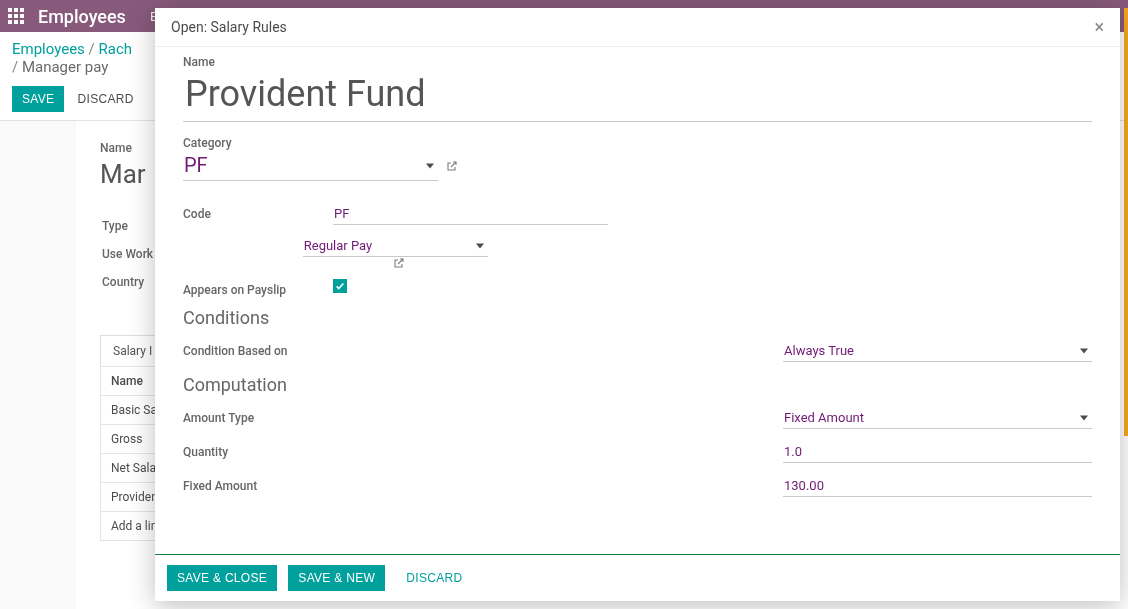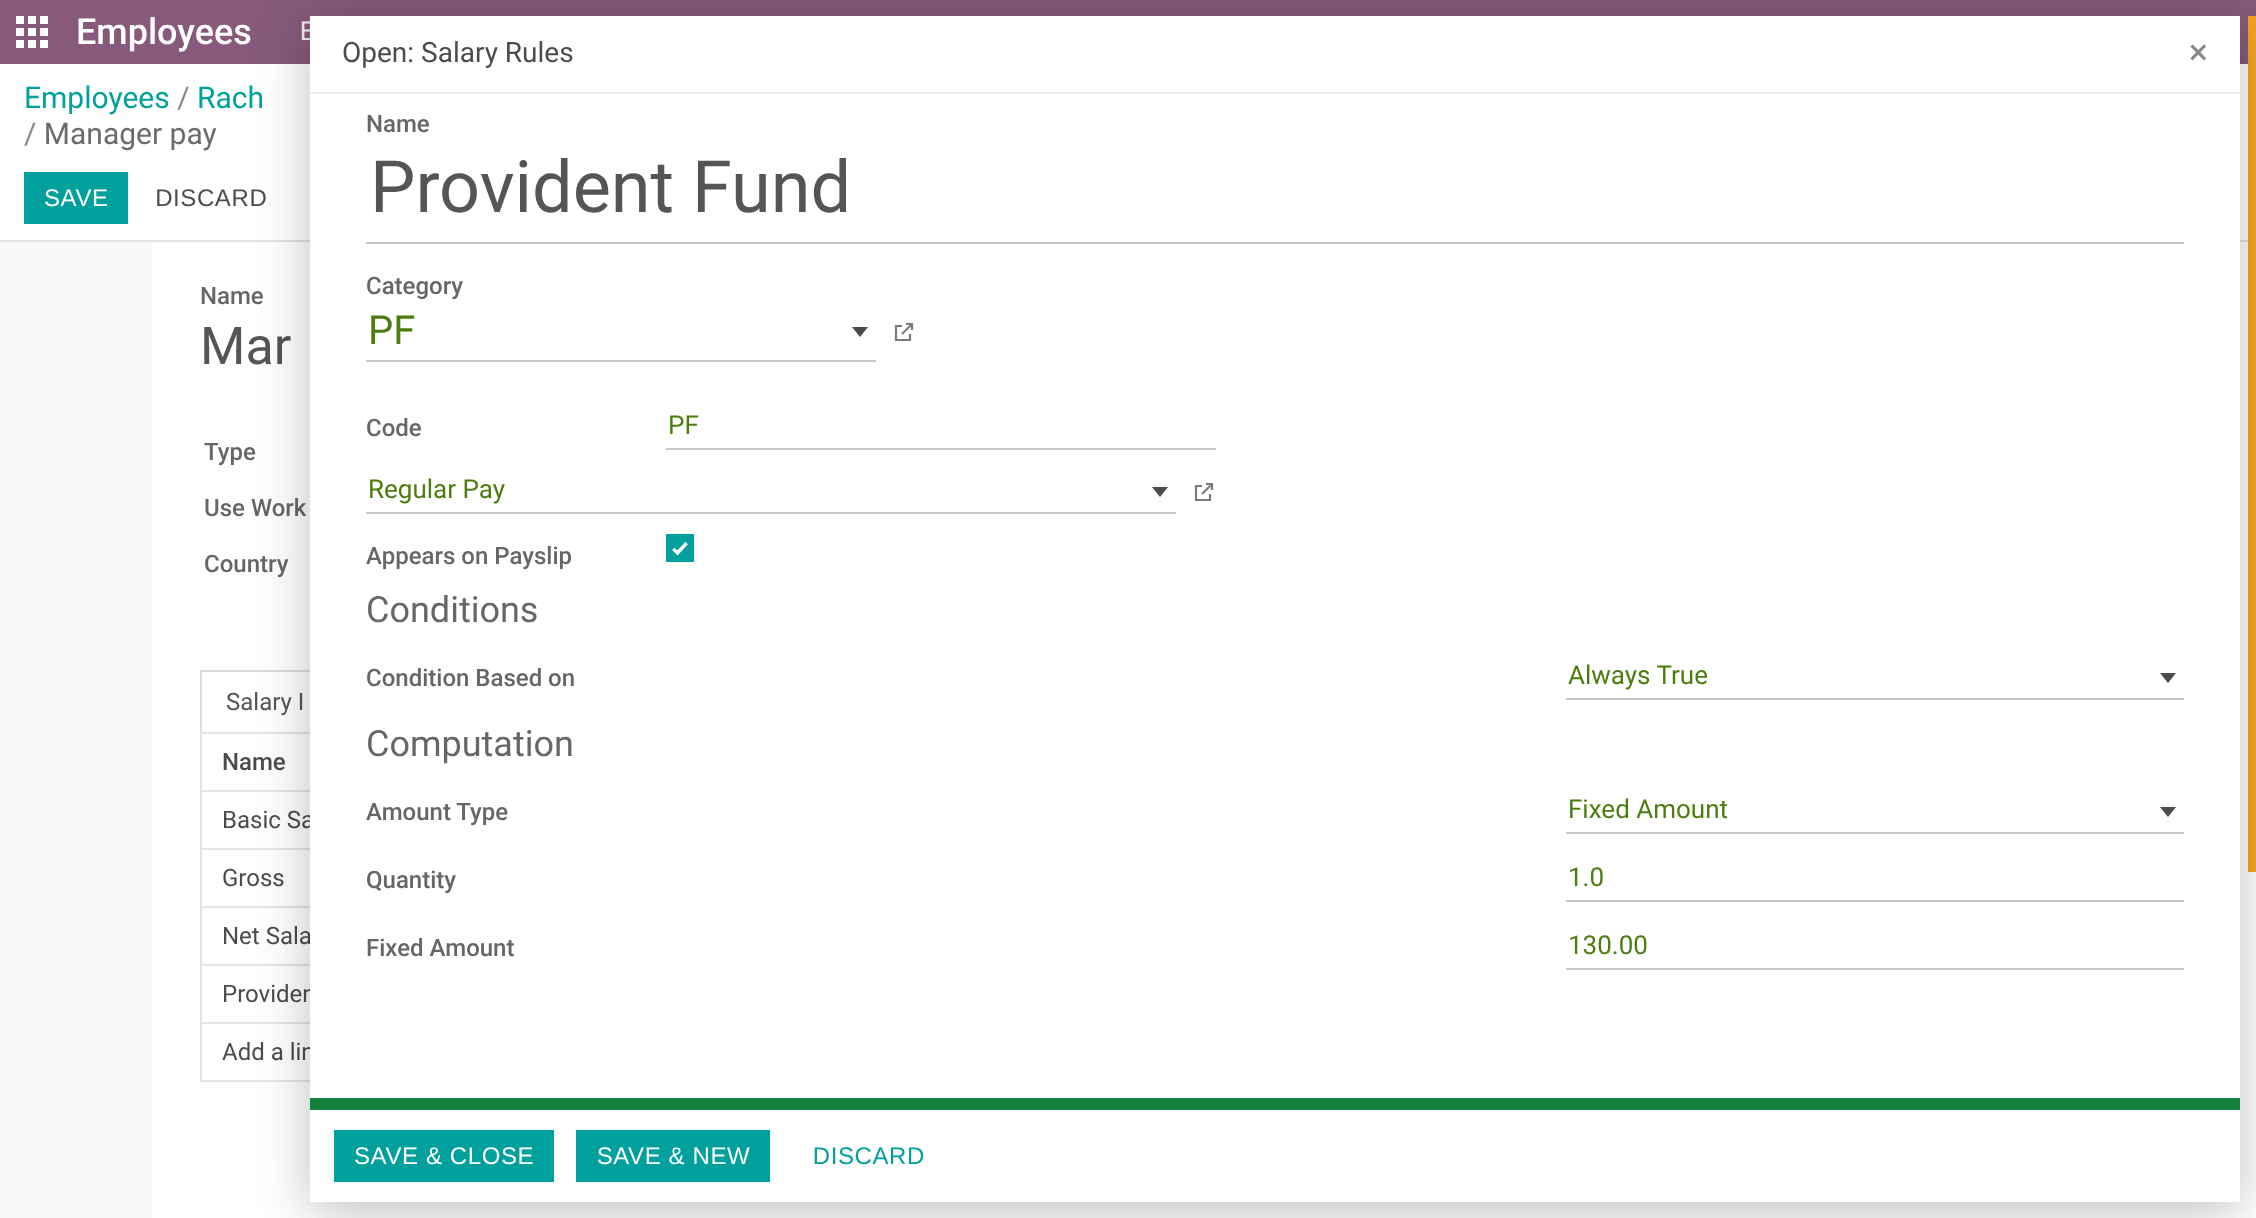--- a/index.html
+++ b/index.html
@@ -38,30 +38,30 @@
   .bg-table th { color:#4c4c4c; font-weight:500; }
   .addline { color:#00a09d; cursor:pointer; }
 
   
   .modal-backdrop { position:absolute; inset:0; background:transparent; }
   .modal { position:absolute; top:8px; left:155px; right:8px; bottom:8px; background:#fff; box-shadow:0 5px 25px rgba(0,0,0,.25); display:flex; flex-direction:column; }
   .modal-header { padding:10px 16px; font-size:14px; color:#4c4c4c; display:flex; align-items:center; border-bottom:1px solid #eee;}
   .modal-header .title { flex:1; }
   .modal-header .close { cursor:pointer; color:#888; font-size:18px; line-height:1; }
   .modal-body { flex:1; overflow-y:auto; padding: 8px 28px 18px 28px; position:relative; }
-  .modal-footer { border-top:6px solid #15803d; padding:10px 12px; }
+  .modal-footer { border-top:1px solid #15803d; padding:10px 12px; }
 
   
   .form-label { color:#666; font-weight:500; font-size:12px; }
   .form-row { display:flex; align-items:flex-start; margin-bottom:10px; }
   .col-half { width:50%; display:flex; }
   .col-half .lbl { width:150px; padding-top:4px; }
   .col-half .ctl { flex:1; padding-right:30px; }
 
-  .input-underline { border:none; border-bottom:1px solid #c9c9c9; width:100%; font-size:13px; padding:3px 1px 3px 1px; outline:none; color:#4d7c0f; background:transparent; font-family:inherit;}
+  .input-underline { border:none; border-bottom:1px solid #c9c9c9; width:100%; font-size:13px; padding:3px 1px 3px 1px; outline:none; color:#701a75; background:transparent; font-family:inherit;}
   .input-big { font-size:36px; padding:4px 2px 6px 2px; color:#555; }
   .select-wrap { position:relative; display:flex; align-items:center; }
   .select-wrap .input-underline { padding-right:18px; }
   .caret { position:absolute; right:4px; top:50%; transform:translateY(-50%); pointer-events:none; }
   .caret::after{ content:""; display:block; width:0; height:0; border-left:4px solid transparent; border-right:4px solid transparent; border-top:5px solid #4c4c4c; }
   .ext-link { margin-left:8px; color:#7c7c7c; cursor:pointer; }
   .ext-link svg { width:12px; height:12px; display:block; }
 
   .chk { width:14px; height:14px; background:#00a09d; display:inline-flex; align-items:center; justify-content:center; cursor:pointer;}
   .chk svg { width:10px; height:10px; display:block; }
@@ -219,21 +219,21 @@
 
     <div class="form-row">
       <div class="col-half">
         <div class="lbl form-label">Code</div>
         <div class="ctl"><input class="input-underline" value="PF" style=""></div>
       </div>
     </div>
 
     <div class="form-row">
       <div class="col-half">
-        <div class="ctl" style="display:flex; align-items:center;">
+        <div class="ctl" style="display:flex; align-items:center;flex-direction:column;">
           <div class="select-wrap" style="flex:1;">
             <input class="input-underline" value="Regular Pay" style="">
             <span class="caret"></span>
           </div>
           <span class="ext-link">
             <svg viewBox="0 0 24 24" fill="none" stroke="#7c7c7c" stroke-width="2.2">
                 <path d="M14 4h6v6"></path>
                 <path d="M20 4L10 14"></path>
                 <path d="M18 14v6H4V6h6"></path>
               </svg>

